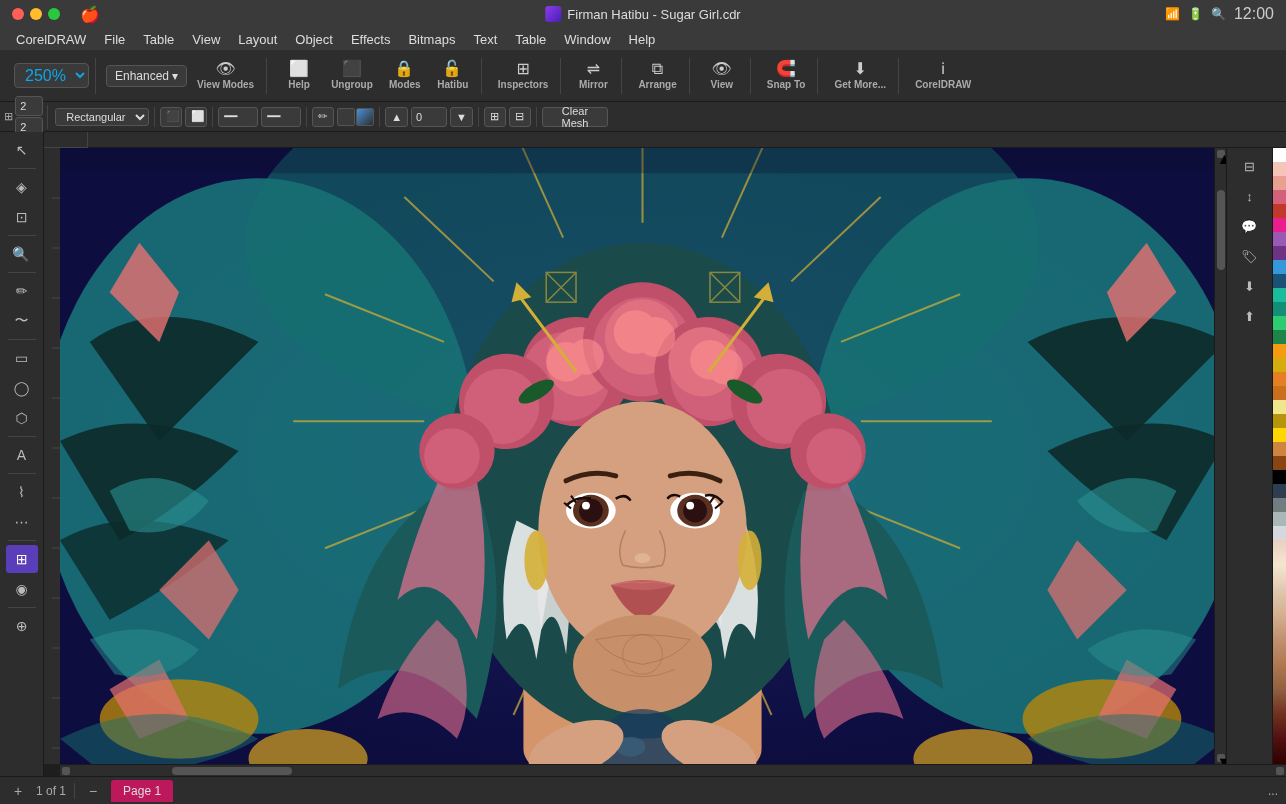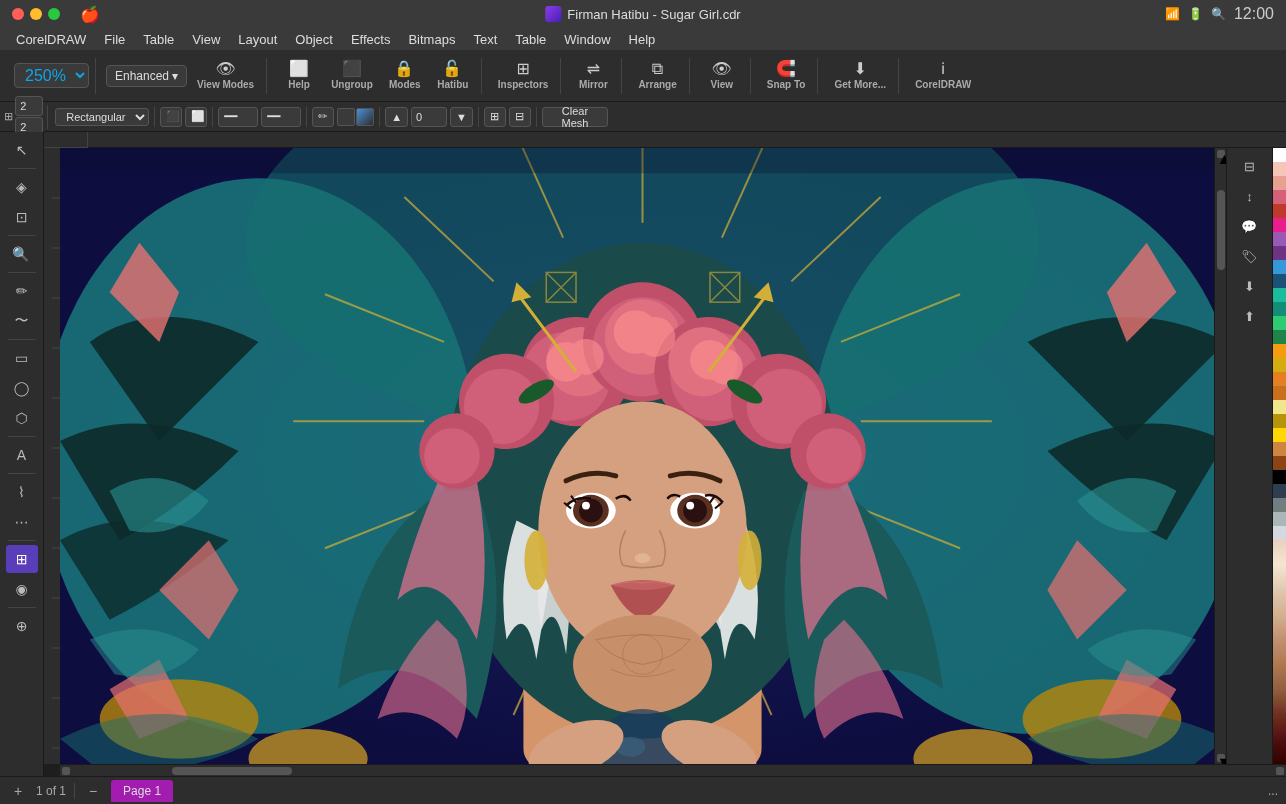--- a/index.html
+++ b/index.html
@@ -72,21 +72,21 @@
     
     .ruler-h { height: 16px; background: #2d2d2d; border-bottom: 1px solid #1a1a1a; display: flex; align-items: center; }
     .ruler-corner { width: 44px; height: 16px; background: #2d2d2d; border-right: 1px solid #444; border-bottom: 1px solid #444; flex-shrink: 0; }
     .ruler-marks { flex: 1; background: #2d2d2d; position: relative; overflow: hidden; }
     .ruler-v { width: 16px; background: #2d2d2d; border-right: 1px solid #1a1a1a; }
 
     .canvas-with-rulers { flex: 1; display: flex; flex-direction: column; overflow: hidden; }
     .canvas-row { flex: 1; display: flex; overflow: hidden; }
 
     
-    .page-tab { background: #a21caf; color: #ddd; font-size: 12px; padding: 4px 12px; border-radius: 3px 3px 0 0; cursor: pointer; }
+    .page-tab { background: #be185d; color: #ddd; font-size: 12px; padding: 4px 12px; border-radius: 3px 3px 0 0; cursor: pointer; }
   </style>
 </head>
 <body>
 
 <div class="titlebar">
   <div class="traffic-lights">
     <div class="traffic-light tl-close"></div>
     <div class="traffic-light tl-min"></div>
     <div class="traffic-light tl-max"></div>
   </div>

